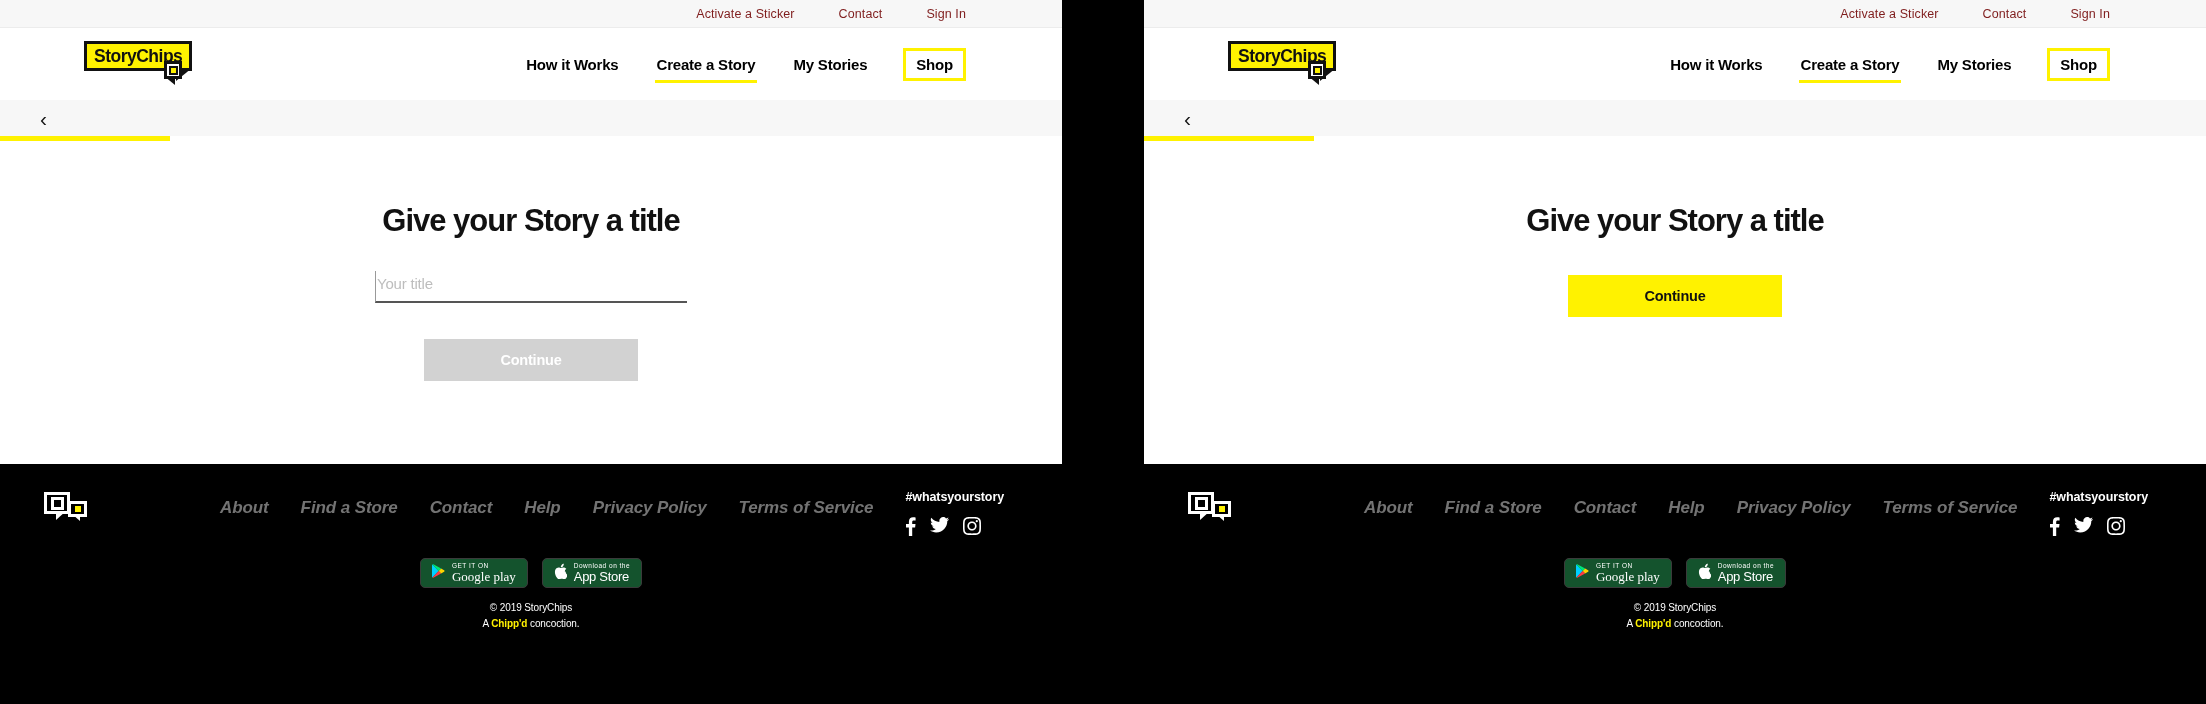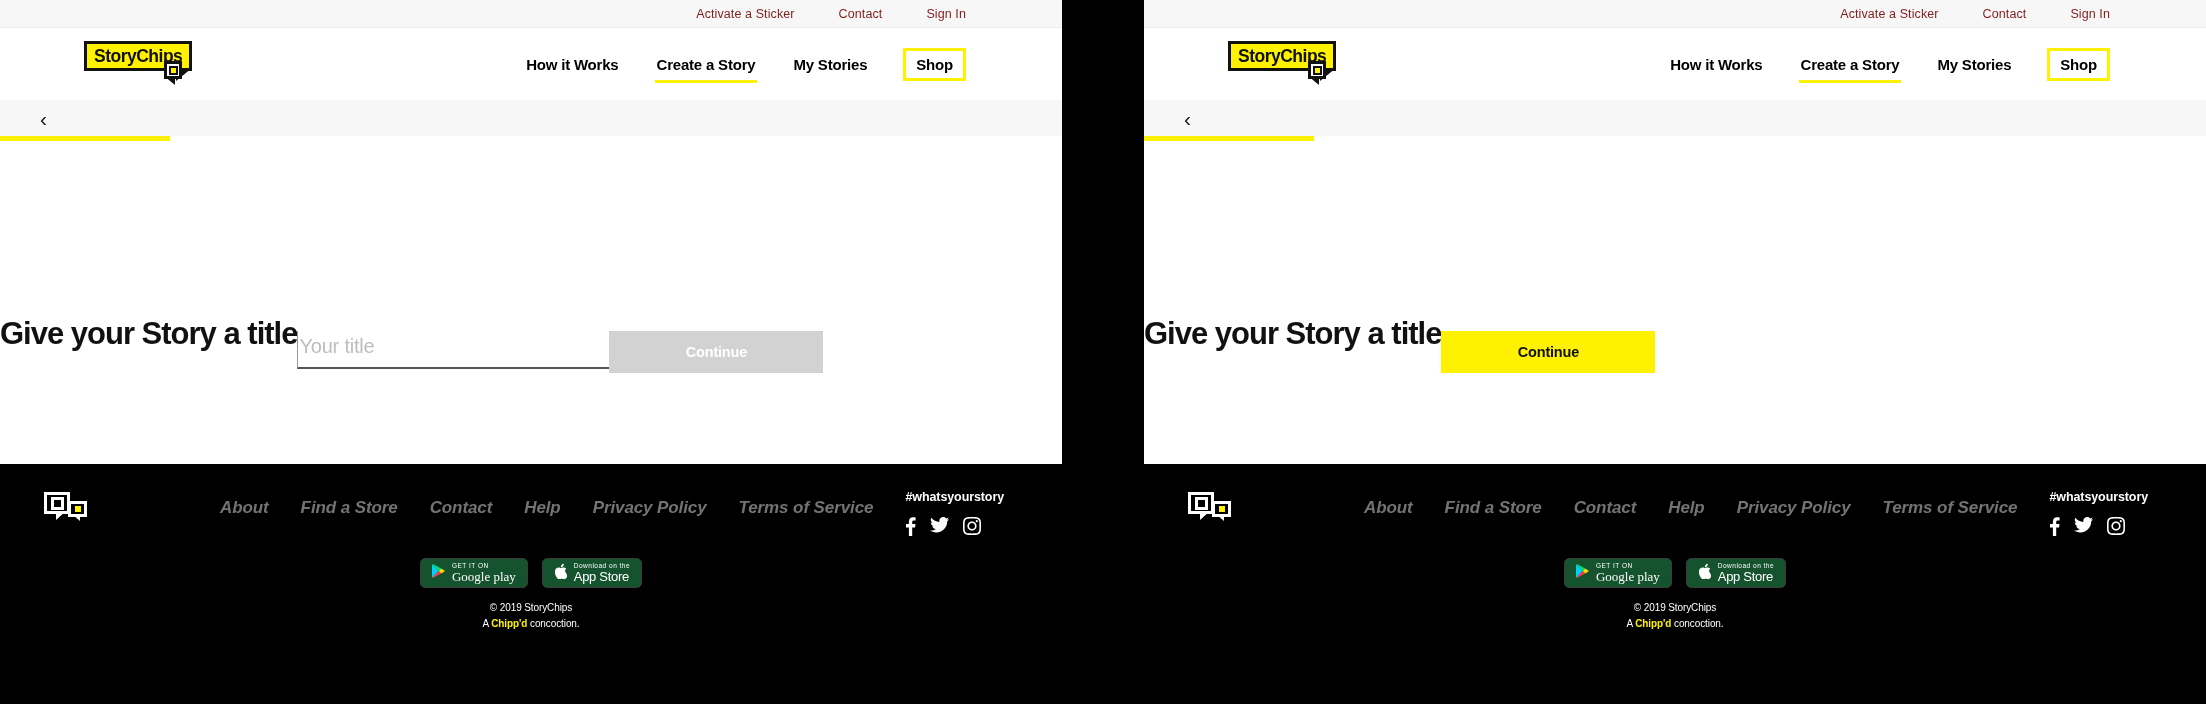--- a/index.html
+++ b/index.html
@@ -55,25 +55,25 @@
   }
   .mainnav a.boxed { border:3px solid #FFF200; padding:5px 10px; }
 
   
   .substrip { height:36px; background:#f7f7f7; display:flex; align-items:center; padding-left:40px; flex:none; position:relative; }
   .backbtn { font-size:21px; color:#111; line-height:1; font-weight:400; background:none; border:none; cursor:pointer; font-family:"Liberation Sans",sans-serif; }
   .progress { height:5px; background:transparent; flex:none; }
   .progress .bar { height:5px; background:#FFF200; }
 
   
-  .main { flex:1; background:#fff; display:flex; flex-direction:row; align-items:center; padding-top:62px; }
+  .main { flex:1; background:#fff; display:flex; flex-direction:column; align-items:center; padding-top:62px; }
   .title { font-size:31px; font-weight:800; color:#111; letter-spacing:-1px; }
   .field {
     width:312px; margin-top:32px; border:none; border-bottom:2px solid #555;
-    font-size:20px; color:#4a4a4a; padding:4px 2px 9px 2px; outline:none; background:transparent;
+    font-size:15px; color:#4a4a4a; padding:4px 2px 9px 2px; outline:none; background:transparent;
     font-family:"Liberation Sans", sans-serif; letter-spacing:-.2px;
   }
   .field::placeholder { color:#bdbdbd; }
   .field.caret { border-left:1px solid #999; padding-left:1px; }
   .cta {
     margin-top:36px; width:214px; height:42px; border:none; cursor:pointer;
     font-family:"Liberation Sans",sans-serif; font-size:14.5px; font-weight:800; letter-spacing:-.2px;
   }
   .cta.disabled { background:#d2d2d2; color:#fff; }
   .cta.enabled  { background:#FFF200; color:#111; }

